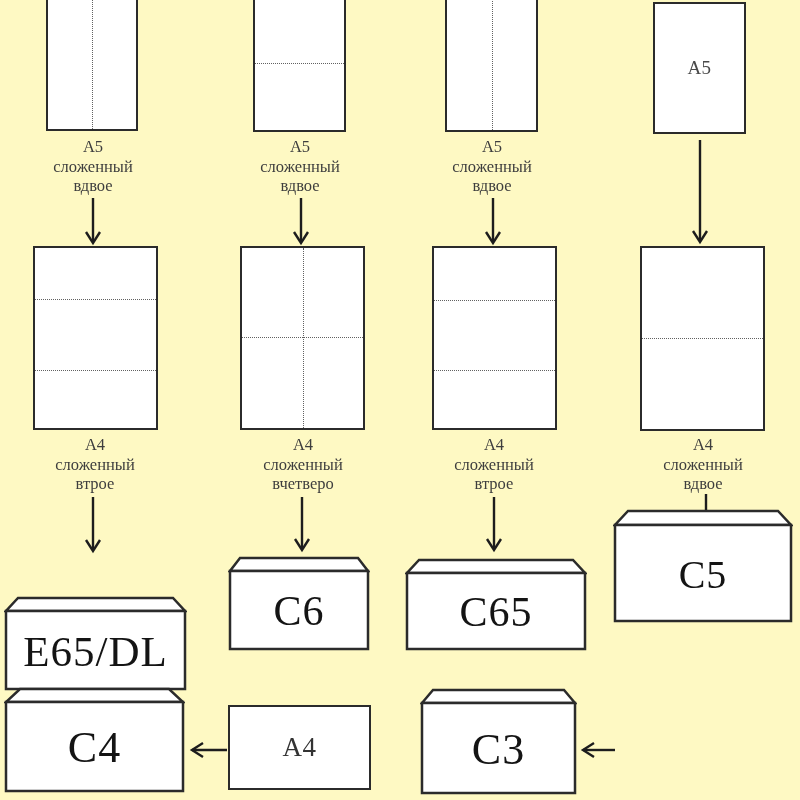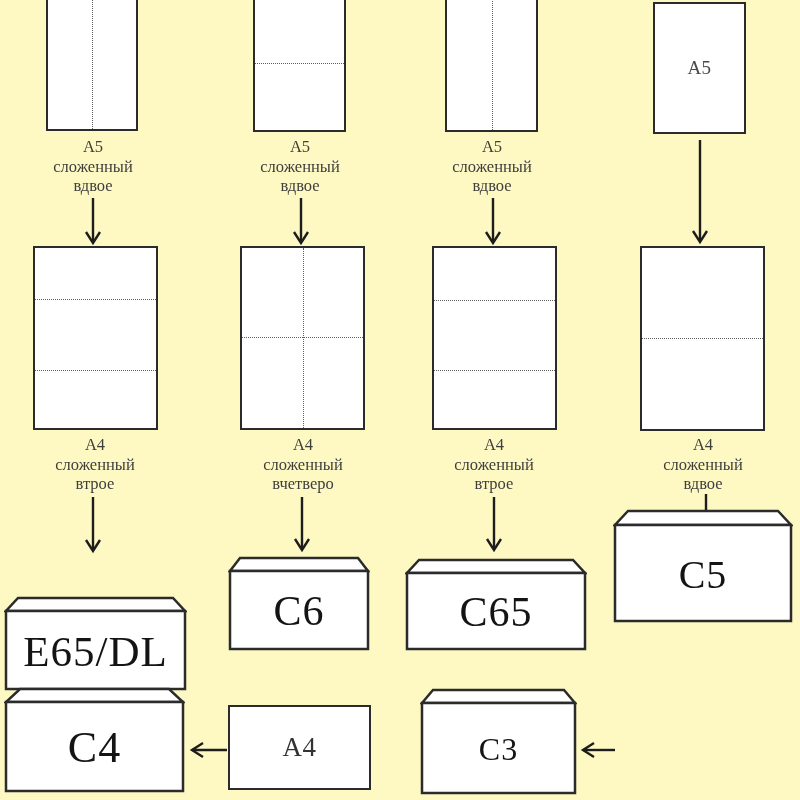--- a/index.html
+++ b/index.html
@@ -209,21 +209,21 @@
 
   <div class="paper paper-thin" style="left:228px;top:705px;width:143px;height:85px;">
     <div class="small-paper-label">А4</div>
   </div>
 
   <div class="envelope" style="left:420px;top:688px;width:157px;height:107px;">
     <svg width="157" height="107" viewBox="0 0 157 107">
       <polygon class="env-outline" points="13,2 144,2 155,15 2,15"></polygon>
       <rect class="env-outline" x="2" y="15" width="153" height="90"></rect>
     </svg>
-    <div class="env-label" style="top:15px;bottom:0;font-size:32px;">С3</div>
+    <div class="env-label" style="top:15px;bottom:0;font-size:44px;">С3</div>
   </div>
 
   <div class="arrow" style="left:579px;top:739px;">
     <svg width="37" height="22">
         <line x1="36" y1="11" x2="4" y2="11"></line>
         <polyline points="15,4 4,11 15,18"></polyline>
       </svg>
   </div>
 
 

